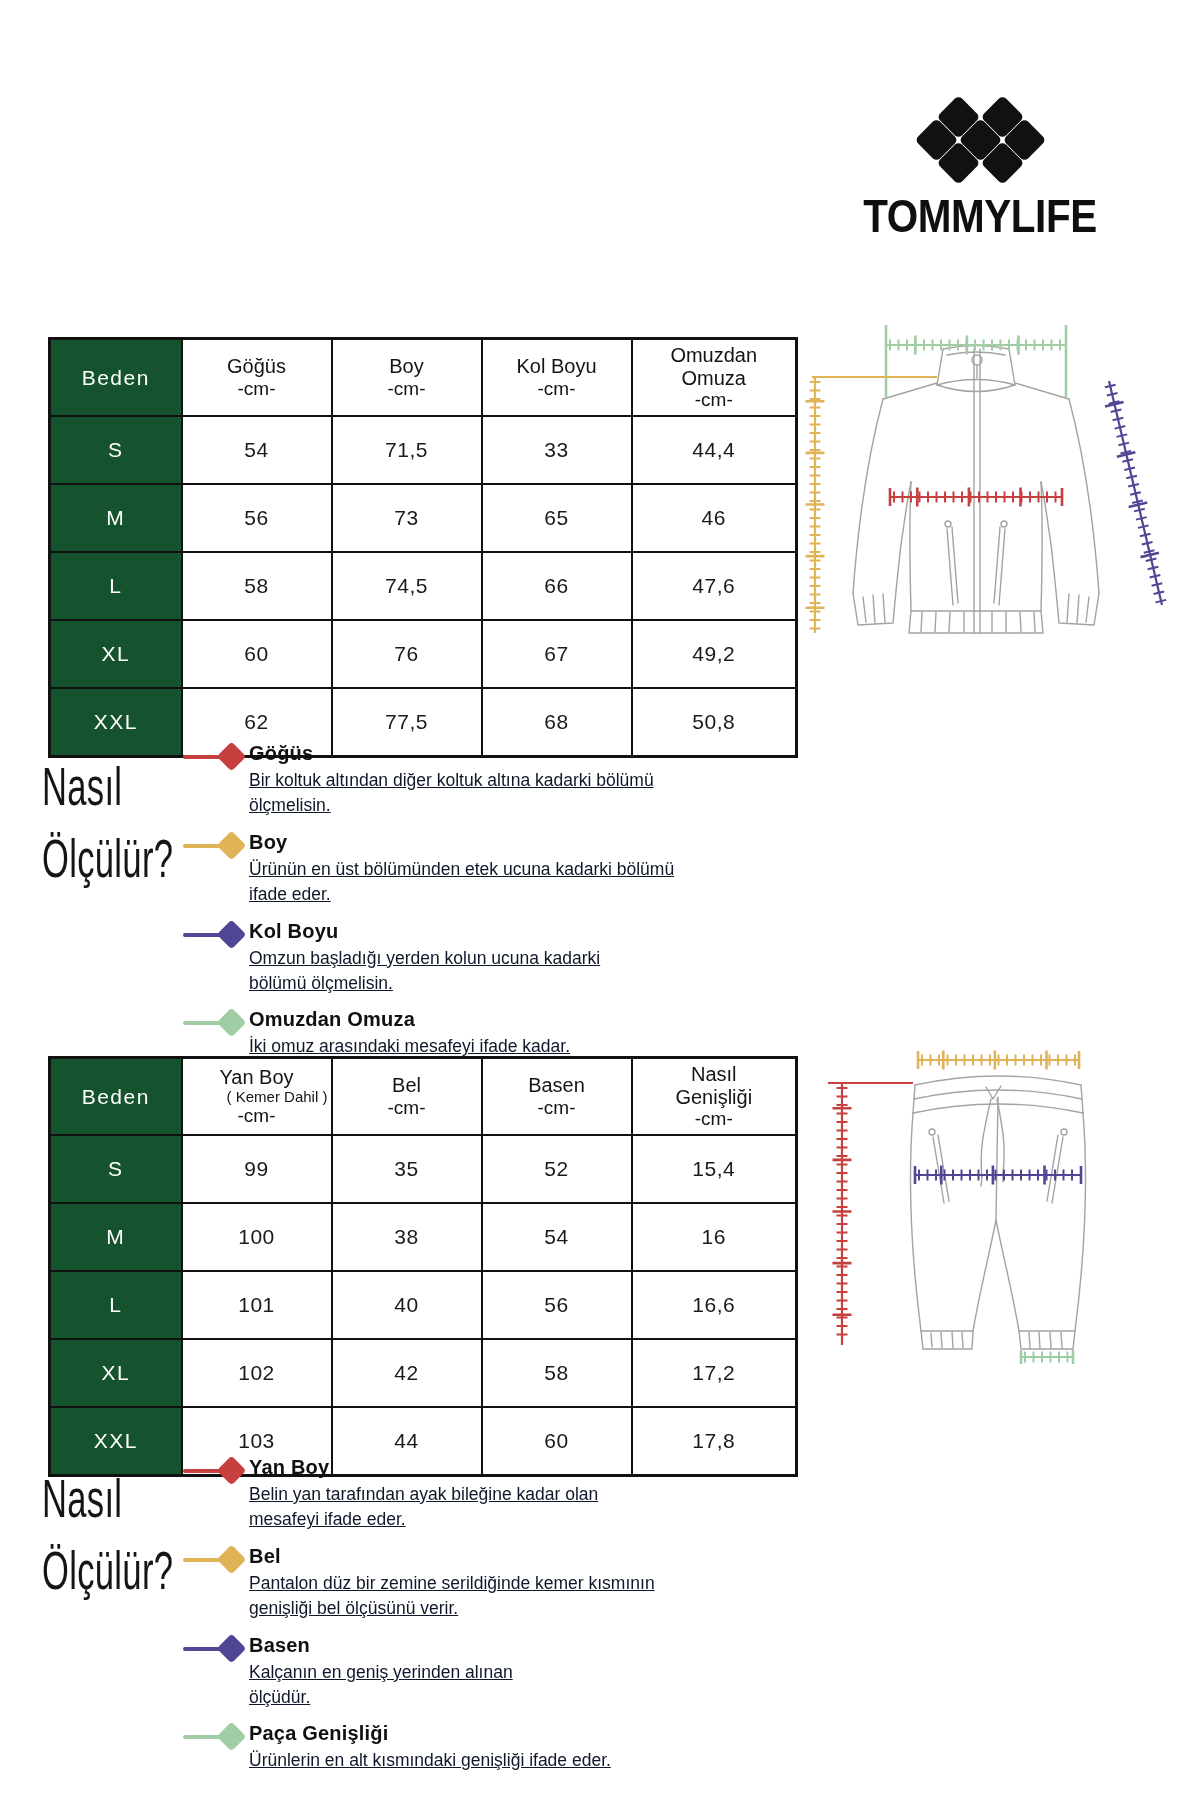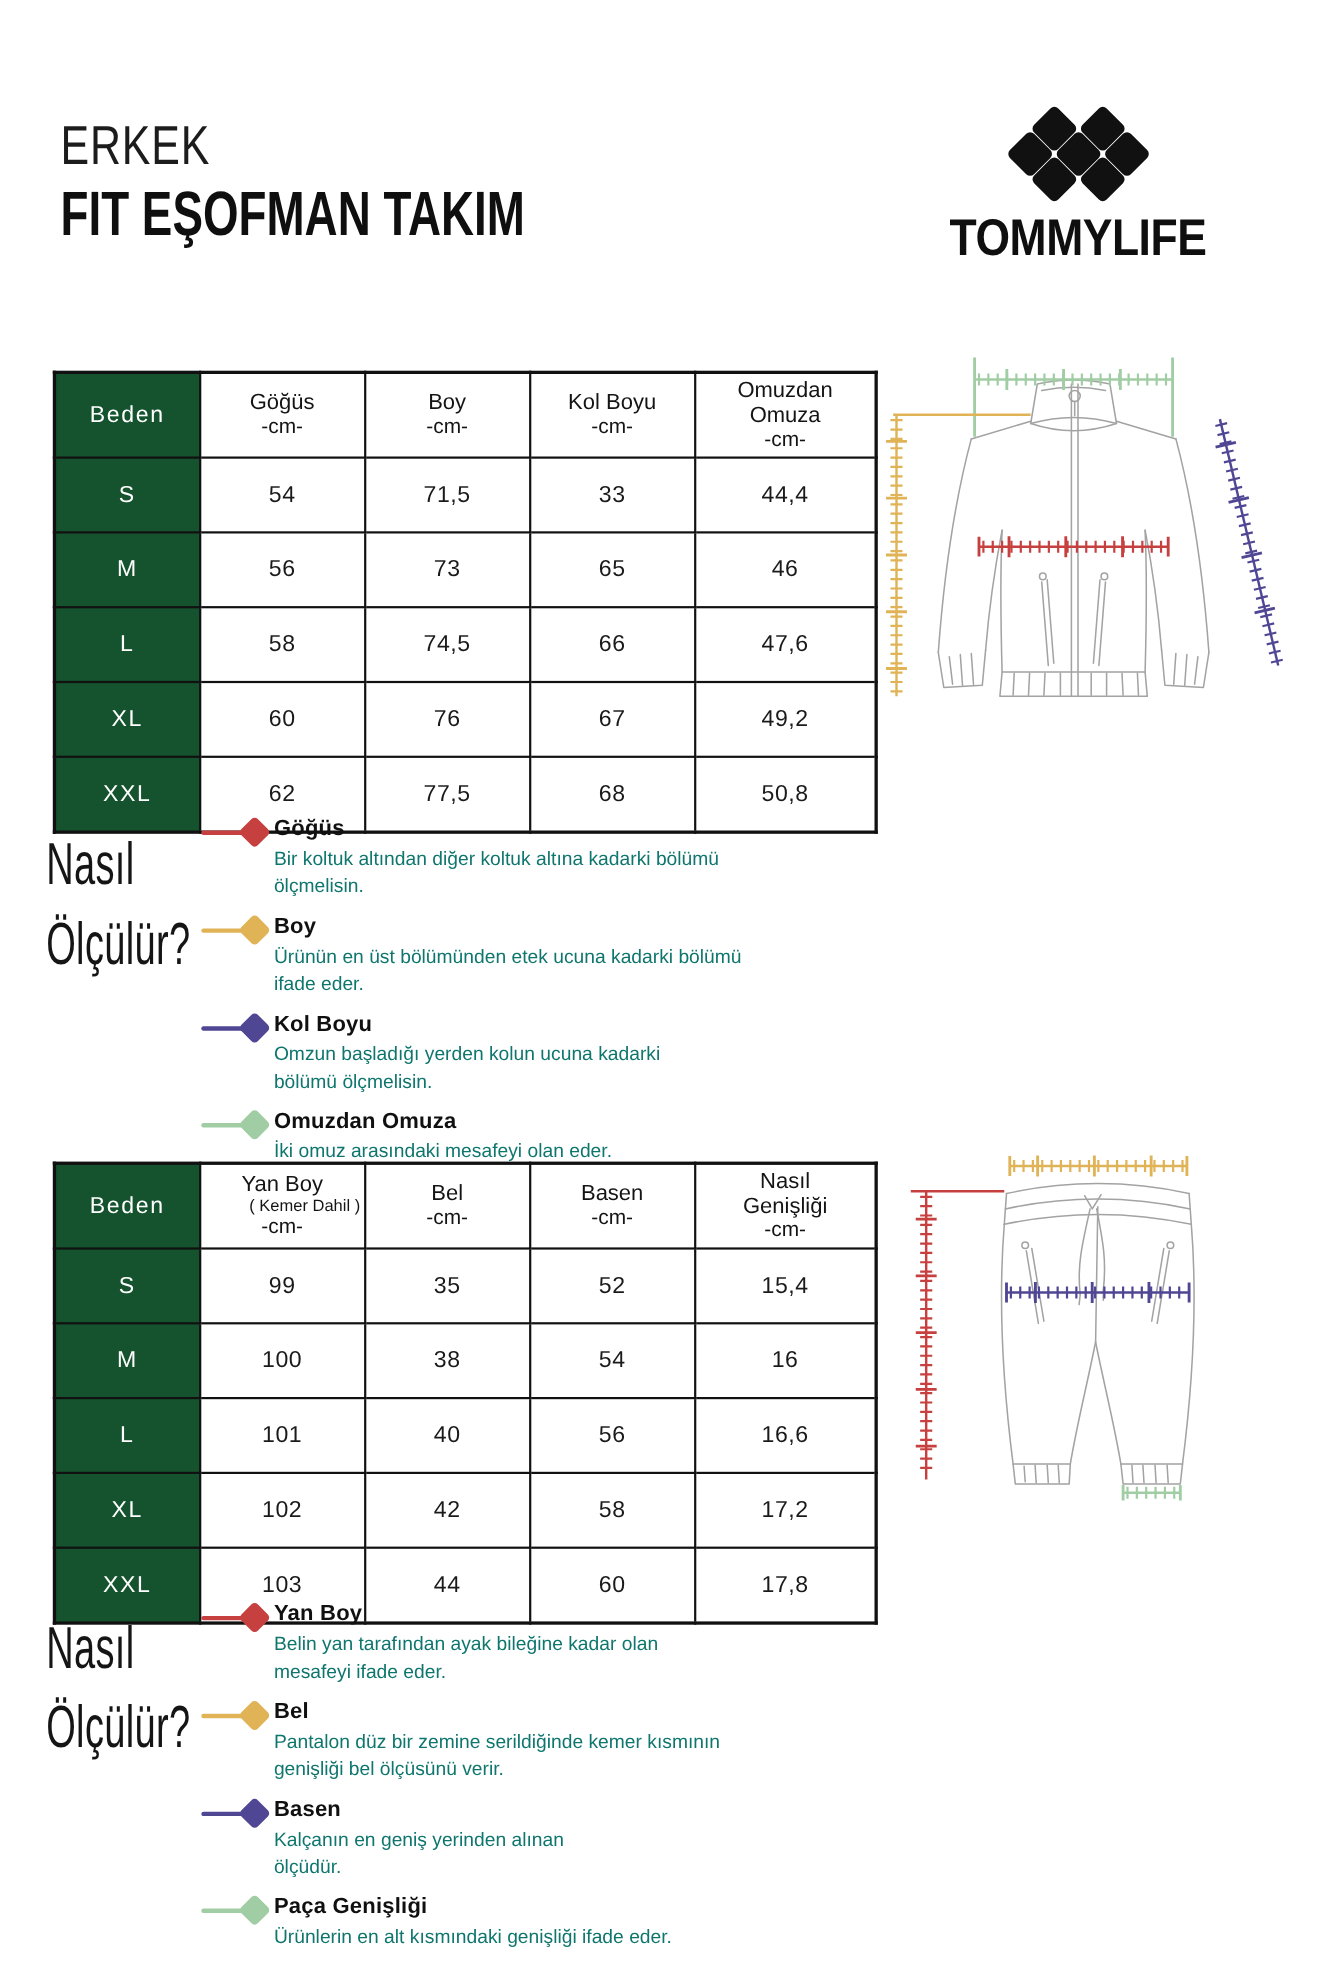--- a/index.html
+++ b/index.html
@@ -41,40 +41,36 @@
   .heading-bottom{left:42px;top:1462px;}
   .legend{position:absolute;width:540px;}
   .legend-top{left:183px;top:742px;}
   .legend-bottom{left:183px;top:1456px;}
   .legend-item{display:grid;grid-template-columns:66px 1fr;margin-bottom:12px;}
   .marker{position:relative;height:30px;}
   .m-line{position:absolute;left:0;top:13px;width:48px;height:4px;border-radius:2px;}
   .m-diamond{position:absolute;left:38px;top:4px;width:21px;height:21px;border-radius:4px;
              transform:rotate(45deg);}
   .legend-label{font-size:20px;font-weight:700;color:#101010;margin-bottom:3px;letter-spacing:0.2px;}
-  .legend-desc{font-size:17.5px;color:#0f766e;line-height:1.45;white-space:pre-line;max-width:510px;}
+  .legend-desc{font-size:17.5px;color:#0f172a;line-height:1.45;white-space:pre-line;max-width:510px;text-decoration:underline;}
 
   
   .jacket-diagram{position:absolute;left:700px;top:275px;}
   .pants-diagram{position:absolute;left:690px;top:1035px;}
   .garment{stroke:#a3a3a3;stroke-width:1.4;fill:none;stroke-linejoin:round;stroke-linecap:round;}
   .rt-main{stroke-width:2.2;fill:none;}
   .rt-ticks{stroke-width:11;stroke-dasharray:2 6.5;fill:none;}
   .rt-big{stroke-width:19;stroke-dasharray:2.6 49;fill:none;}
   .rt-cap{stroke-width:2.6;fill:none;}
 </style>
 </head>
 <body>
 
 <div class="page">
 
-  <div class="title-block">
-    <div class="title-line1">ERKEK</div>
-    <div class="title-line2">FIT EŞOFMAN TAKIM</div>
-  </div>
 
   <div class="logo-block">
     <svg class="logo-diamonds" width="165" height="100" viewBox="0 0 160 100">
       <g fill="#111">
         <rect x="-15.5" y="-15.5" width="31" height="31" rx="5" transform="translate(58,27) rotate(45)"></rect>
         <rect x="-15.5" y="-15.5" width="31" height="31" rx="5" transform="translate(102,27) rotate(45)"></rect>
         <rect x="-15.5" y="-15.5" width="31" height="31" rx="5" transform="translate(36,50) rotate(45)"></rect>
         <rect x="-15.5" y="-15.5" width="31" height="31" rx="5" transform="translate(80,50) rotate(45)"></rect>
         <rect x="-15.5" y="-15.5" width="31" height="31" rx="5" transform="translate(124,50) rotate(45)"></rect>
         <rect x="-15.5" y="-15.5" width="31" height="31" rx="5" transform="translate(58,73) rotate(45)"></rect>
@@ -241,21 +237,21 @@
 bölümü ölçmelisin.</div>
         </div>
       </div>
       <div class="legend-item">
         <div class="marker">
           <span class="m-line" style="background:#a0cda3"></span>
           <span class="m-diamond" style="background:#a0cda3"></span>
         </div>
         <div class="legend-text">
           <div class="legend-label">Omuzdan Omuza</div>
-          <div class="legend-desc">İki omuz arasındaki mesafeyi olan eder.</div>
+          <div class="legend-desc">İki omuz arasındaki mesafeyi ifade kadar.</div>
         </div>
       </div>
     </div>
 
   <div class="table-wrap table-bottom">
       <table class="size-table">
         <colgroup>
           <col style="width:132px">
           <col style="width:150px">
           <col style="width:150px">

